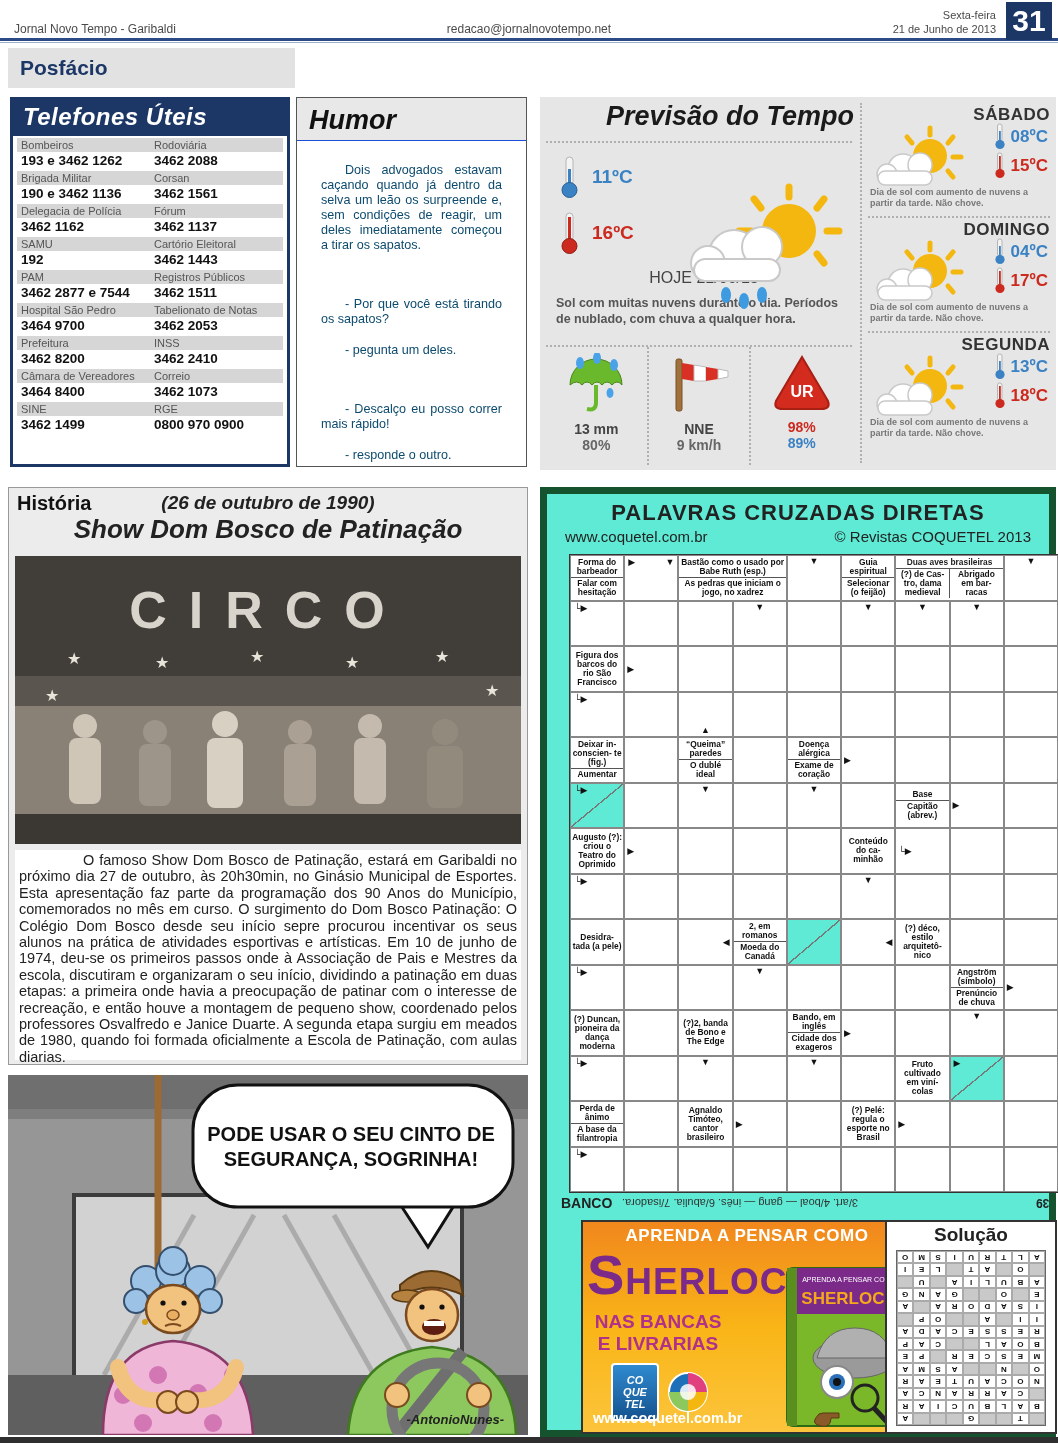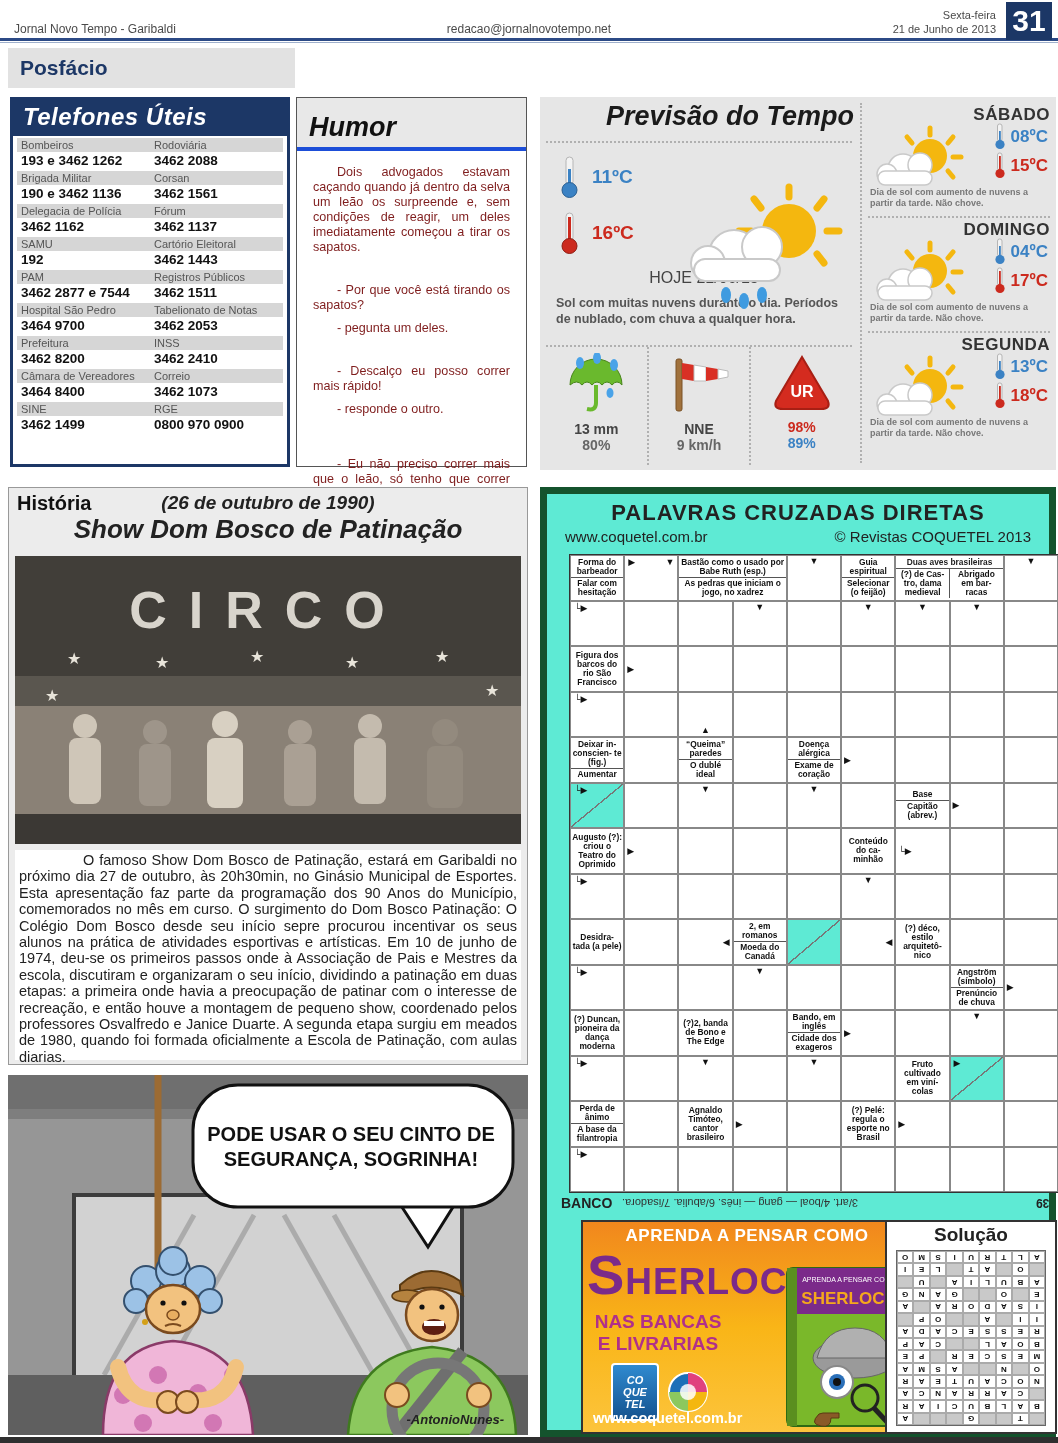--- a/index.html
+++ b/index.html
@@ -27,24 +27,24 @@
     padding:3px 10px 5px;letter-spacing:0.5px;}
   .ph-cols{display:flex;padding:2px 4px;}
   .ph-col{flex:1;min-width:0;}
   .ph-item{margin-bottom:1px;}
   .ph-label{background:#d6d6d6;color:#555;font-size:11px;padding:1px 4px;white-space:nowrap;overflow:hidden;}
   .ph-num{font-size:13.5px;font-weight:800;color:#111;padding:1px 4px 2px;}
 
   
   #humor{position:absolute;left:296px;top:97px;width:231px;height:370px;border:1px solid #555;
     background:#fff;box-sizing:border-box;}
-  .hu-title{background:#e8e8e8;border-bottom:4px solid #1d4ed8;font-style:italic;font-weight:800;
-    font-size:27px;color:#111;padding:14px 12px 4px;}
+  .hu-title{background:#e8e8e8;border-bottom:1px solid #1d4ed8;font-style:italic;font-weight:800;
+    font-size:27px;color:#111;padding:7px 12px 4px;}
   .hu-body{padding:6px 8px;}
-  .h-para{margin:8px;font-size:12.6px;line-height:15px;text-align:justify;text-indent:24px;color:#7f1d1d;}
+  .h-para{margin:16px;font-size:12.6px;line-height:15px;text-align:justify;text-indent:24px;color:#0c4a6e;}
   .h-spacer{margin:0;height:12px;}
 
   
   #weather{position:absolute;left:540px;top:97px;width:516px;height:373px;background:#e6e6e6;box-sizing:border-box;}
   .w-title{font-style:italic;font-weight:800;font-size:27px;color:#1a1a1a;text-align:center;
     width:300px;margin:4px 0 2px 40px;}
   .w-left{position:absolute;left:6px;top:44px;width:306px;height:322px;border-top:2px dotted #b0b0b0;}
   .w-thermo-row{display:flex;align-items:center;gap:10px;margin:12px 0 0 12px;}
   .w-temp-cold{color:#3b82c4;font-weight:800;font-size:19px;}
   .w-temp-hot{color:#cc2a1e;font-weight:800;font-size:19px;}

